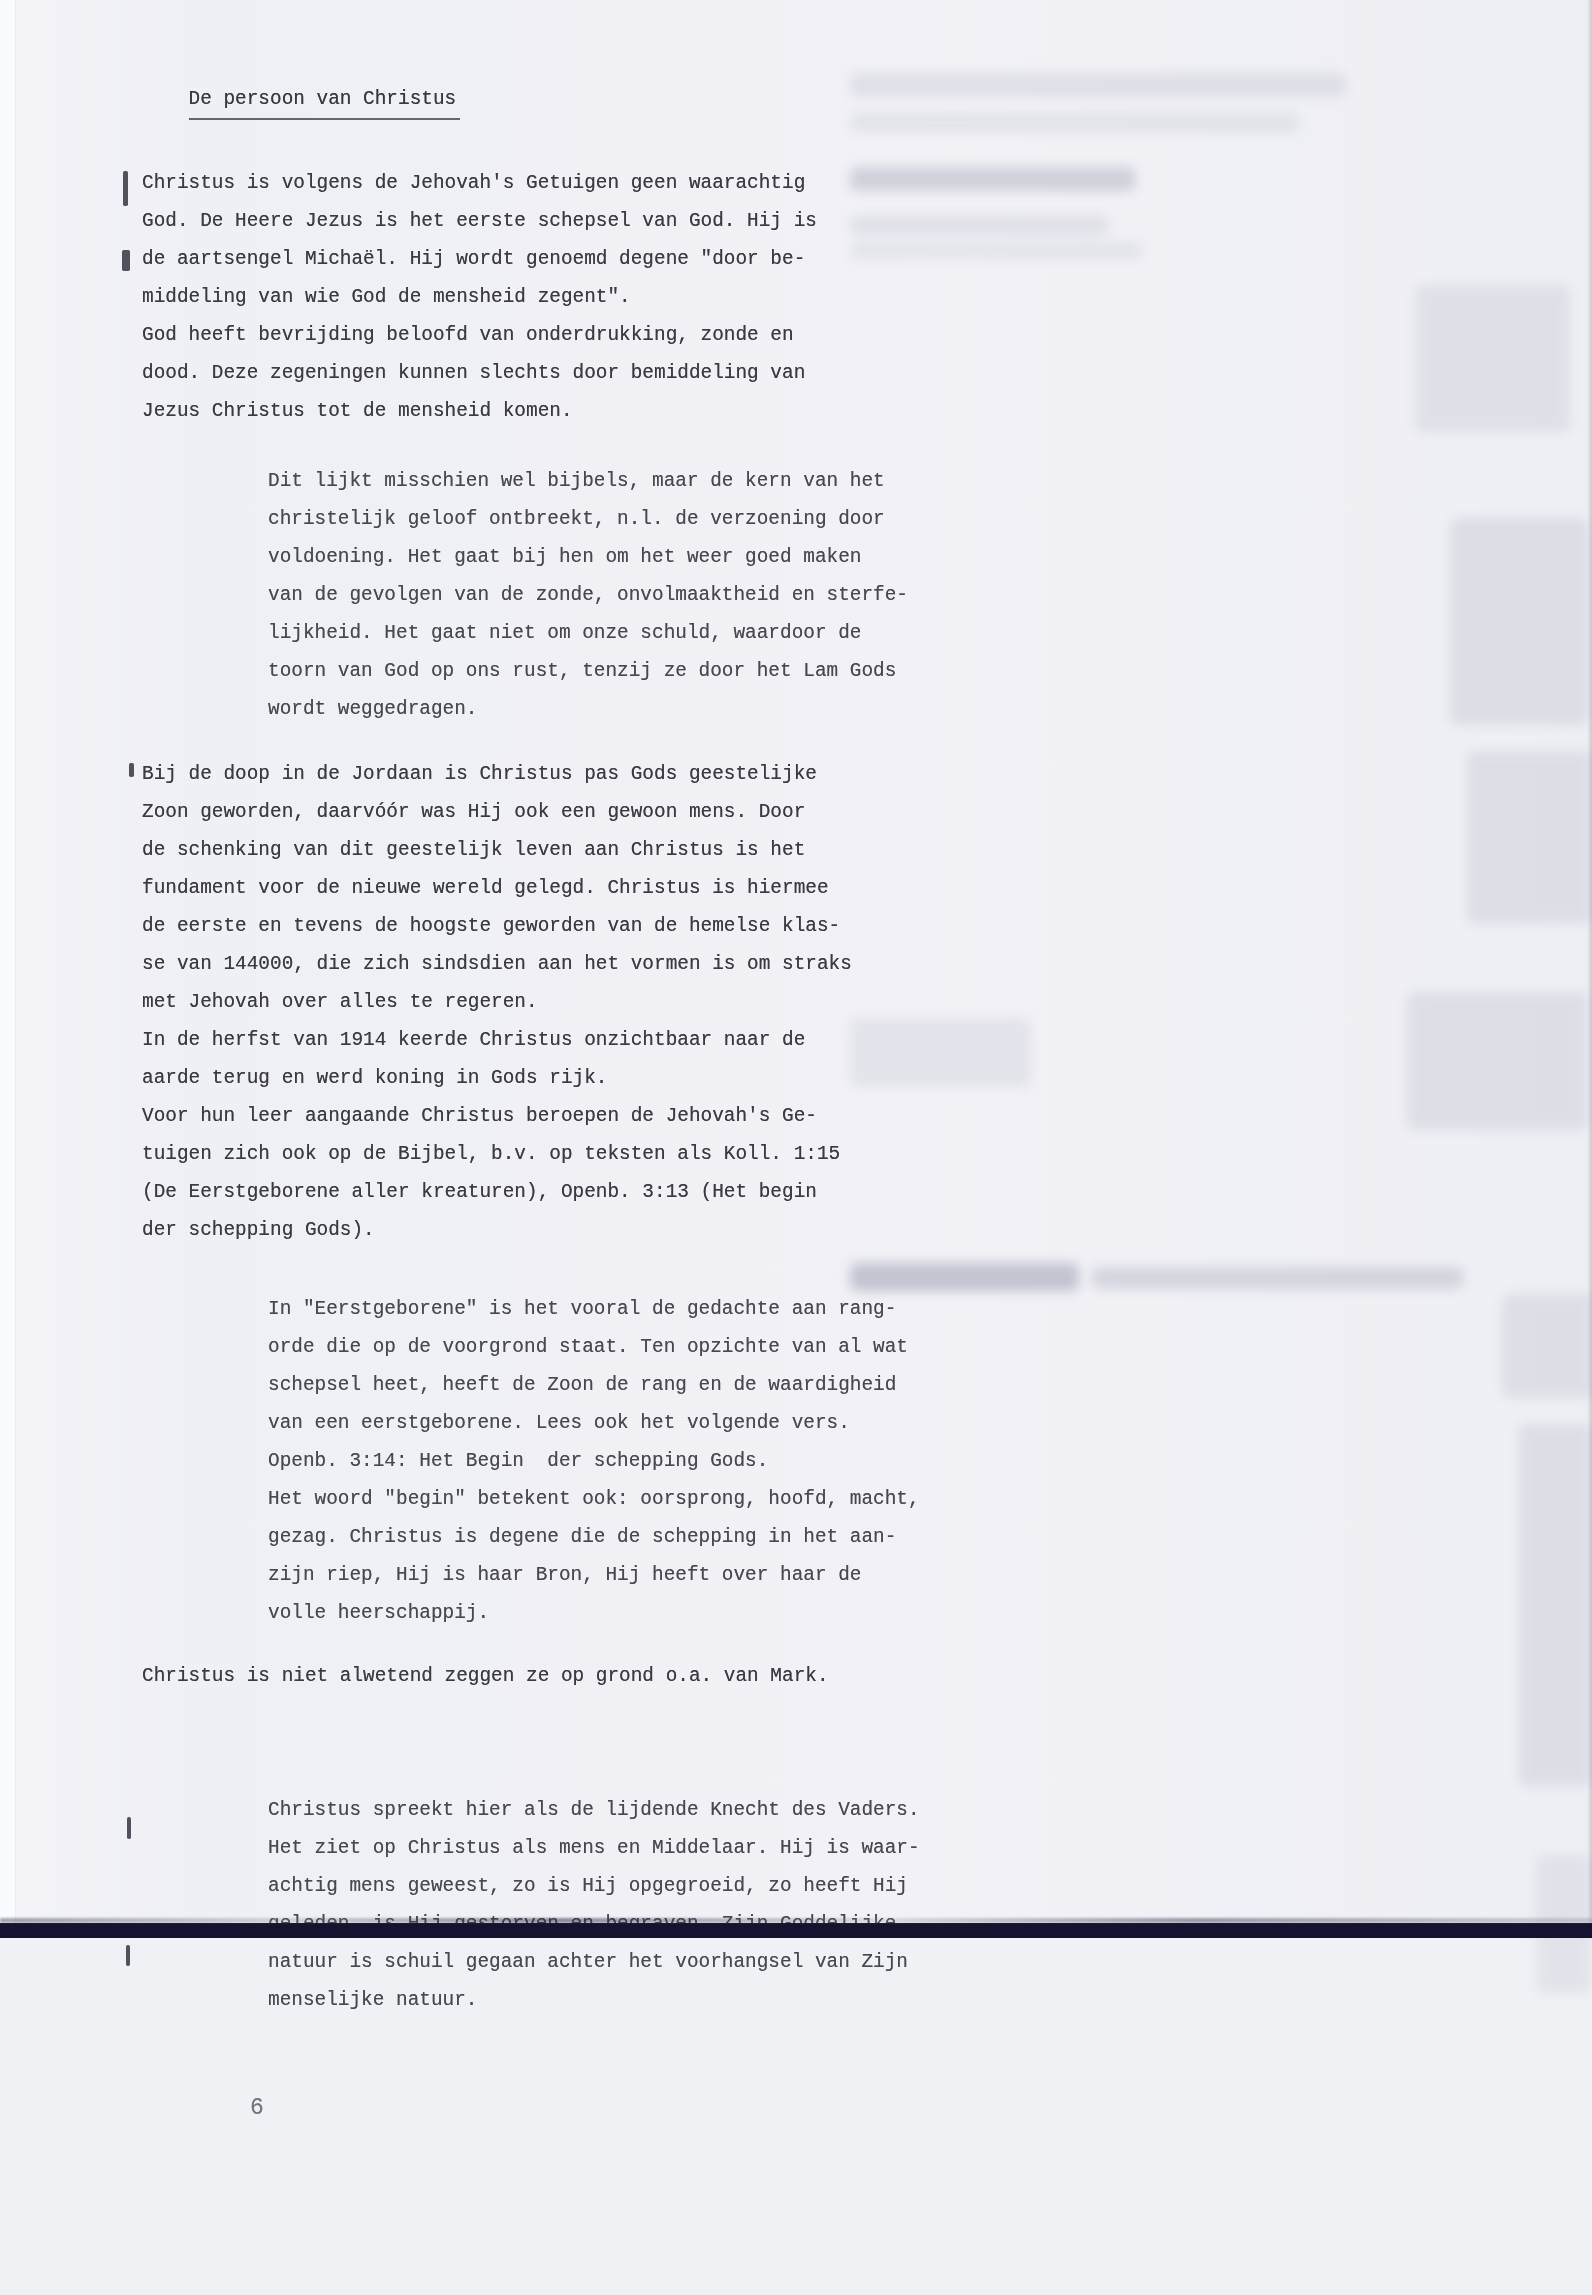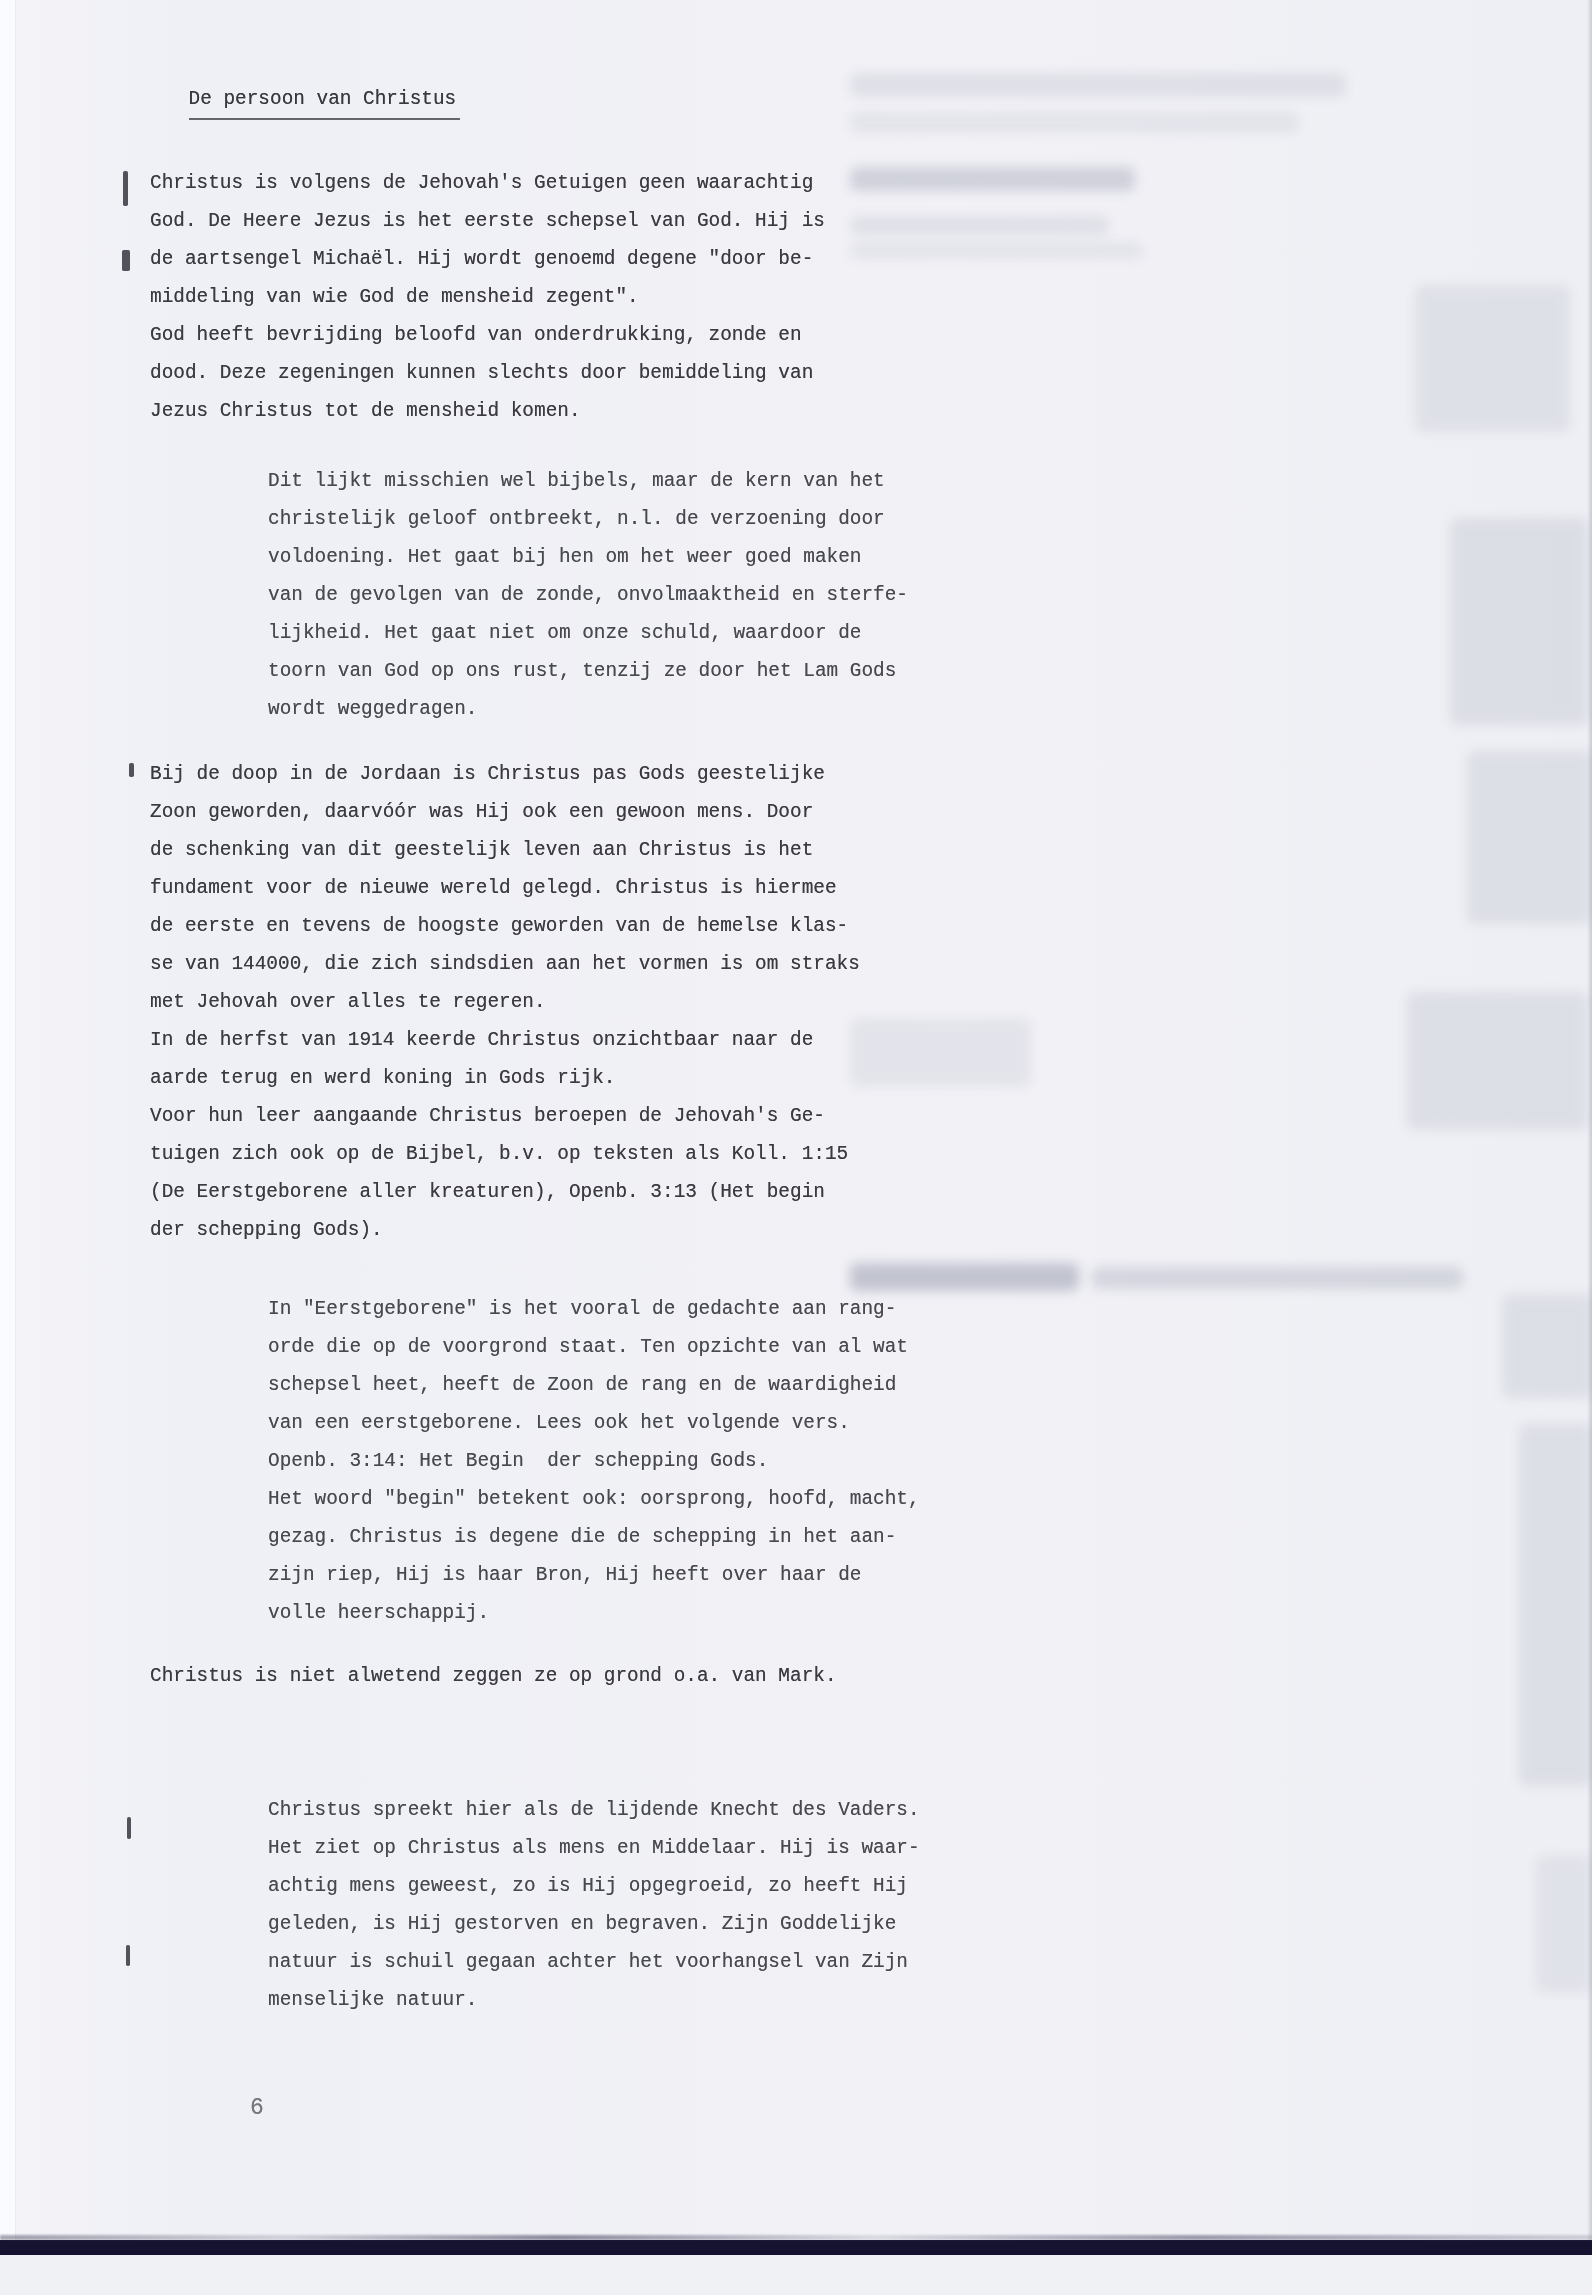--- a/index.html
+++ b/index.html
@@ -4,42 +4,42 @@
 <style>
   html, body {
     margin: 0; padding: 0;
     width: 1592px; height: 2295px;
     overflow: hidden;
     background: #f0f1f5;
     font-family: "Liberation Mono", "DejaVu Sans Mono", monospace;
   }
   .page {
     position: relative;
-    width: 1592px; height: 2255px;
+    width: 1592px; height: 1938px;
     background: linear-gradient(90deg, #f3f3f8 0%, #eff0f5 12%, #f1f1f6 60%, #eeeff4 100%);
   }
   .edge-light {
     position: absolute; left: 0; top: 0; width: 14.7px; height: 100%;
     background: #fafbfe;
     border-right: 0.9px solid rgba(40,40,60,0.07);
   }
   .title {
     position: absolute; left: 142px; margin: 0;
     font-size: 19.4px; font-weight: normal; line-height: 26px;
     color: #38383f;
     text-shadow: 0 0 0.5px rgba(56,56,63,0.75);
     white-space: pre;
   }
   .title .title-text {
     display: inline-block;
     padding: 0 3.5px 6px 0;
     border-bottom: 2.6px solid rgba(62,62,72,0.78);
   }
   .block {
-    position: absolute; left: 150px;
+    position: absolute; left: 142px;
     font-size: 19.4px; line-height: 38px;
     color: #3a3a40;
     text-shadow: 0 0 0.5px rgba(58,58,64,0.7);
     white-space: pre;
   }
   .block.quote {
     left: 268px;
     color: #48484f;
     text-shadow: 0 0 0.4px rgba(72,72,79,0.6);
   }

